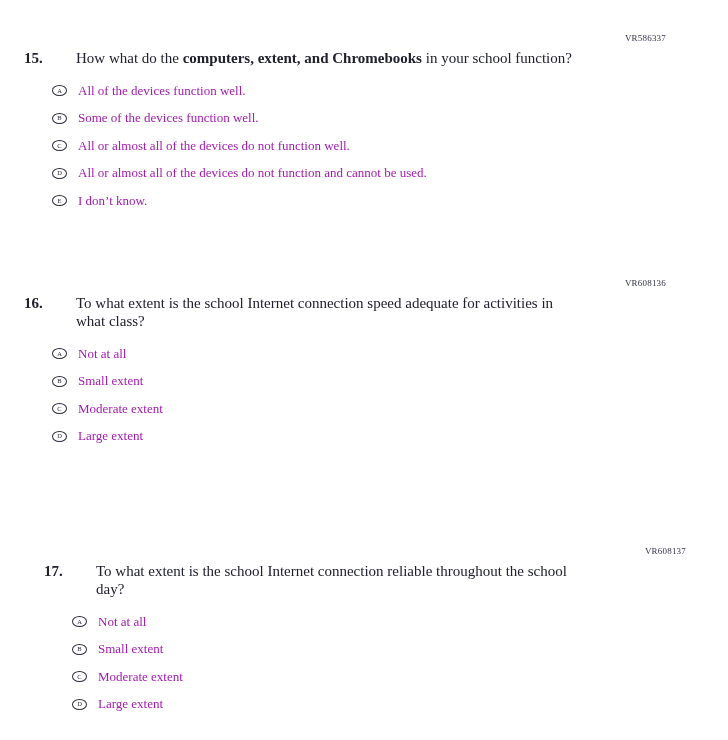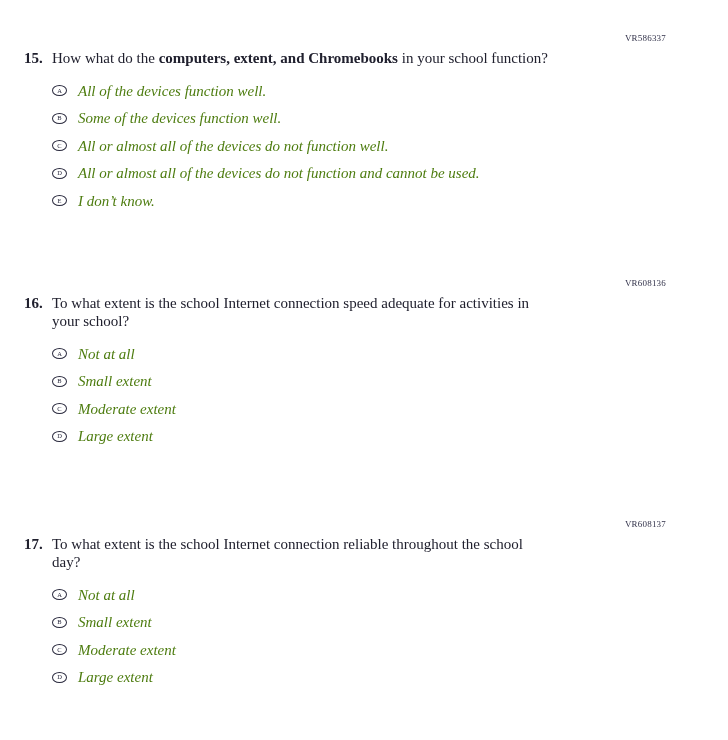--- a/index.html
+++ b/index.html
@@ -16,35 +16,36 @@
     color: #20202e;
     overflow: hidden;
   }
   .question-block {
     position: absolute;
     left: 0;
     width: 674px;
   }
   .block-15 { top: 33px; }
   .block-16 { top: 278px; }
-  .block-17 { top: 519px; }
+  .block-17 { top: 546px; padding-left: 20px; }
 
   .code-line {
     height: 11px;
     text-align: right;
     padding-right: 8px;
     font-size: 9px;
     letter-spacing: 0.2px;
     color: #32324a;
     line-height: 11px;
   }
   .q-row {
     display: flex;
     margin-top: 5px;
     padding-left: 24px;
+    gap: 24px;
   }
   .q-num {
     width: 28px;
     flex: 0 0 28px;
     font-weight: bold;
     font-size: 15px;
     line-height: 18px;
   }
   .q-text {
     width: 556px;
@@ -74,24 +75,23 @@
     align-items: center;
     justify-content: center;
   }
   .bubble span {
     font-size: 6.5px;
     line-height: 1;
     color: #2a2a3e;
     font-family: "Liberation Serif", serif;
   }
   .option-label {
-    font-size: 15px;
+    font-size: 13px;
     line-height: 18px;
-    color: #4d7c0f;
-    font-style: italic;
+    color: #a21caf;
   }
 </style>
 </head>
 <body>
 
 <div class="page">
 
   <div class="question-block block-15">
     <div class="code-line">VR586337</div>
     <div class="q-row">
@@ -129,21 +129,21 @@
           </div>
         <div class="option-label">I don’t know.</div>
       </div>
     </div>
   </div>
 
   <div class="question-block block-16">
     <div class="code-line">VR608136</div>
     <div class="q-row">
       <div class="q-num">16.</div>
-      <div class="q-text"><span>To what extent is the school Internet connection speed adequate for activities in</span><br><span>your school?</span></div>
+      <div class="q-text"><span>To what extent is the school Internet connection speed adequate for activities in</span><br><span>what class?</span></div>
     </div>
     <div class="options">
       <div class="option-row">
         <div class="bubble">
             <span>A</span>
           </div>
         <div class="option-label">Not at all</div>
       </div>
       <div class="option-row">
         <div class="bubble">

